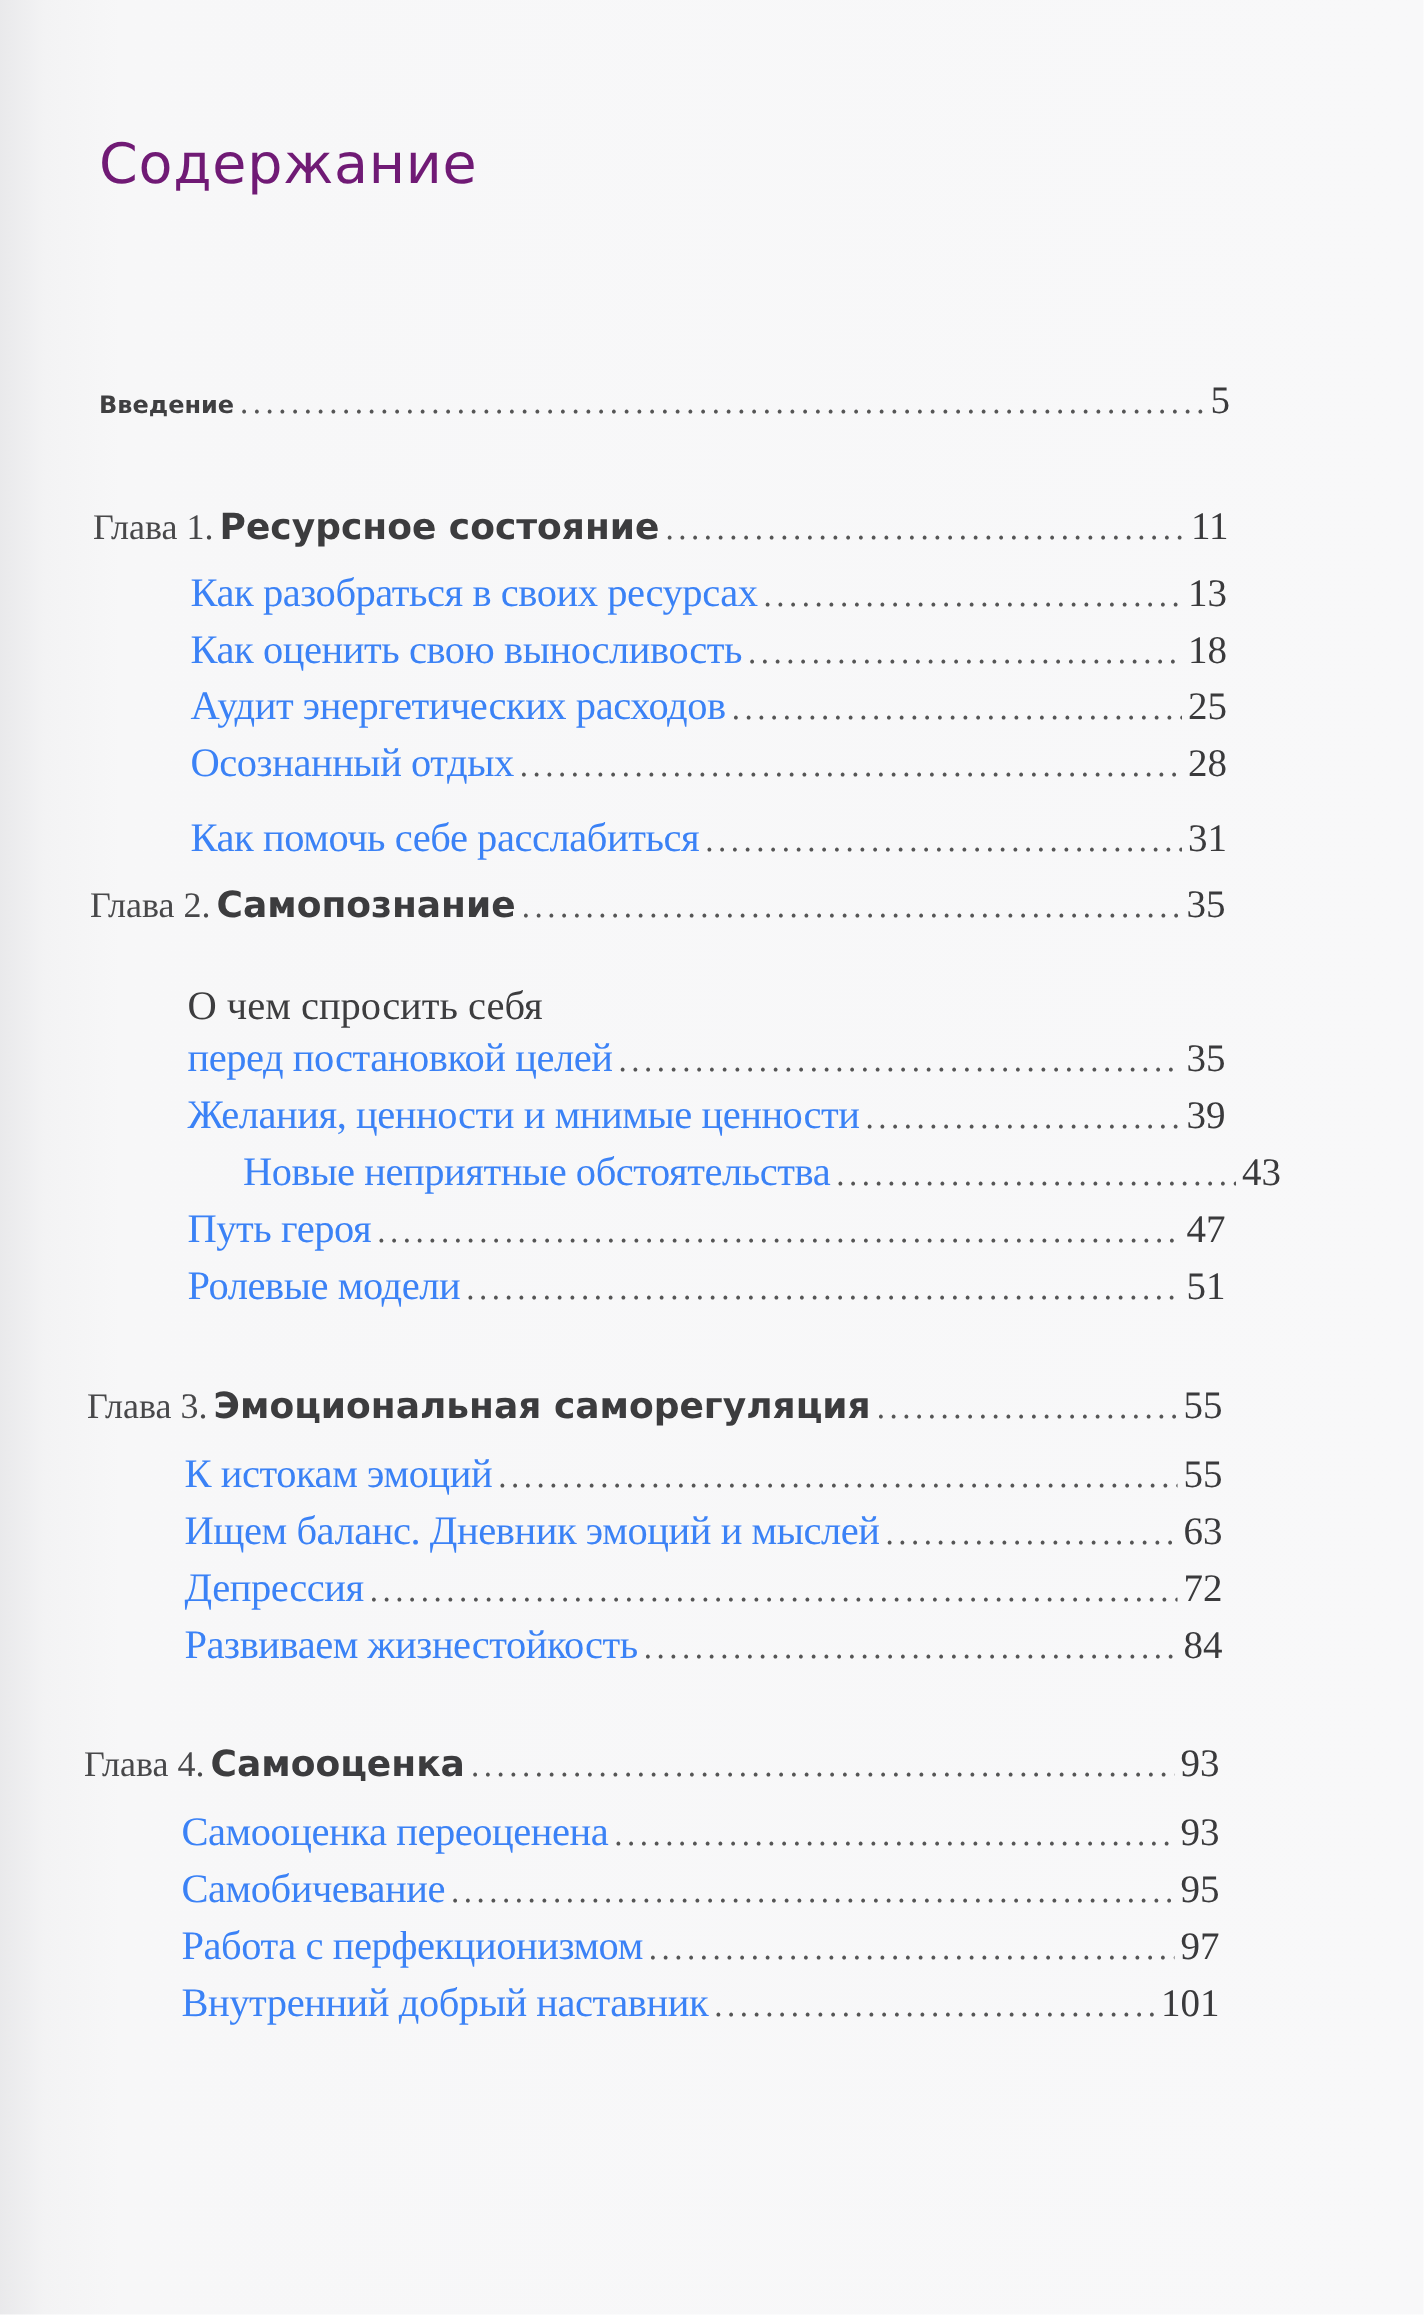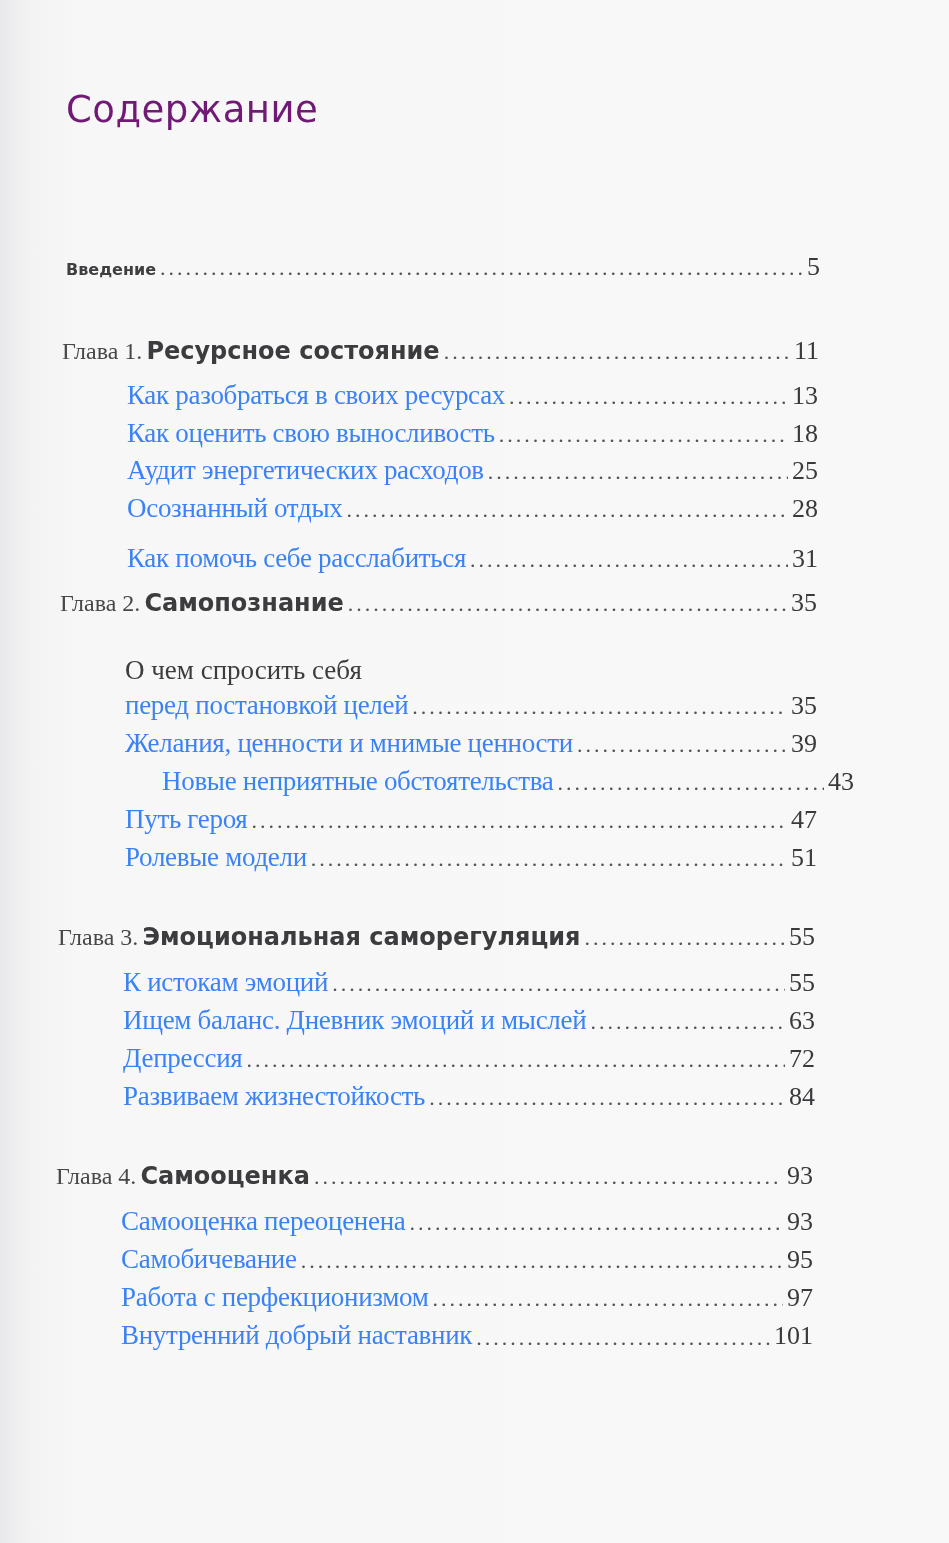--- a/index.html
+++ b/index.html
@@ -165,19 +165,19 @@
   <div class="row section" style="left:121px; top:1244px; width:692px;">
     <span class="label">Самобичевание</span>
     <span class="dots"></span>
     <span class="page-num">95</span>
   </div>
   <div class="row section" style="left:121px; top:1282px; width:692px;">
     <span class="label">Работа с перфекционизмом</span>
     <span class="dots"></span>
     <span class="page-num">97</span>
   </div>
-  <div class="row section" style="left:121px; top:1320px; width:692px;align-items:flex-end;">
+  <div class="row section" style="left:121px; top:1320px; width:692px;">
     <span class="label">Внутренний добрый наставник</span>
     <span class="dots"></span>
     <span class="page-num">101</span>
   </div>
 
 </div>
 
 </body></html>

